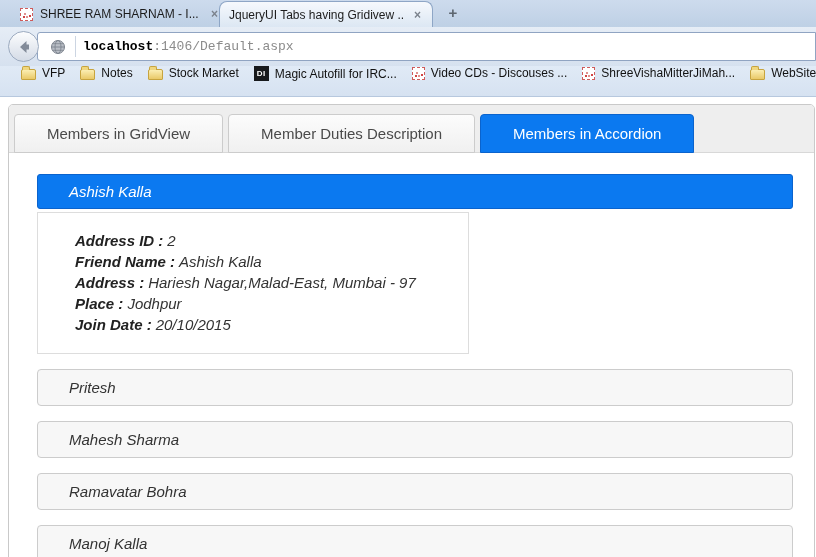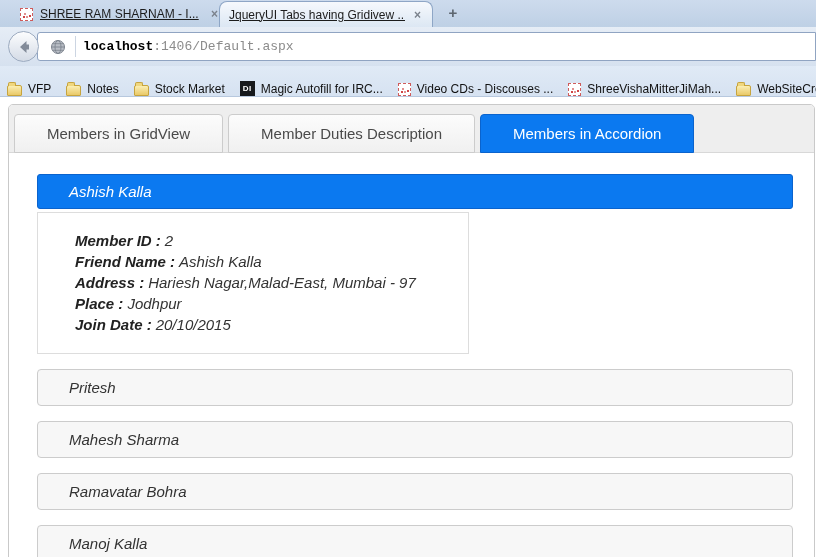--- a/index.html
+++ b/index.html
@@ -9,21 +9,21 @@
 
   
   .tabbar { position:absolute; top:0; left:0; right:0; height:27px;
             background:linear-gradient(#cddbed,#bed0e5); }
   .btab { display:flex; align-items:center; font-size:12px; color:#1c1c1c; }
   .btab-inactive { position:absolute; left:20px; top:3px; width:200px; height:22px; gap:7px; }
   .btab-active { position:absolute; left:219px; top:1px; width:214px; height:26px;
                  background:linear-gradient(#f6f9fd,#dce7f3);
                  border:1px solid #8ea6c6; border-bottom:none;
                  border-radius:8px 8px 0 0; padding:0 9px; gap:7px; }
-  .btab-title { white-space:nowrap; overflow:hidden; flex:1;text-decoration:underline; }
+  .btab-title { white-space:nowrap; overflow:hidden; flex:1; }
   .tab-close { color:#7b828c; font-size:12px; font-weight:bold; cursor:default; padding:0 2px; }
   .favicon-broken { width:13px; height:13px; background:#fff; border:1px dashed #cf5b5b; position:relative; flex:0 0 auto; }
   .favicon-broken::after { content:""; position:absolute; left:2px; bottom:2px; width:2px; height:2px;
                            background:#d04545; box-shadow:3px 0 0 #e09090, 6px -1px 0 #d04545, 1px -3px 0 #e09090; }
   .newtab-btn { position:absolute; left:443px; top:5px; width:20px; height:17px;
                 font-size:15px; color:#5d6670; text-align:center; line-height:16px; font-weight:bold; }
 
   
   .navbar { position:absolute; top:27px; left:0; right:0; height:39px;
             background:linear-gradient(#e6edf6,#d6e1ef); }
@@ -35,21 +35,21 @@
             display:flex; align-items:center; padding-left:12px; z-index:1;font-family:Liberation Mono, monospace; }
   .globe { width:16px; height:16px; flex:0 0 auto; }
   .url-sep { width:1px; height:21px; background:#ccd5e2; margin:0 7px 0 9px; }
   .url-text { font-size:13px; white-space:nowrap; }
   .url-domain { color:#000; font-weight:bold; }
   .url-path { color:#8b8b8b; }
 
   
   .bookmarksbar { position:absolute; top:66px; left:0; right:0; height:31px;
                   background:linear-gradient(#e0eaf6,#d6e2f1); border-bottom:1px solid #b7c8de;
-                  display:flex; align-items:flex-end; padding-left:7px; }
+                  display:flex; align-items:flex-start; padding-left:21px; }
   .bm-item { display:flex; align-items:center; gap:6px; margin-right:15px;
              font-size:12px; color:#111; white-space:nowrap; }
   .bm-folder { width:15px; height:11px; margin-top:2px;
                background:linear-gradient(#fbeeb2,#e9c968); border:1px solid #c7a43e;
                border-radius:2px 2px 1px 1px; position:relative; flex:0 0 auto; }
   .bm-folder::before { content:""; position:absolute; top:-4px; left:0px; width:6px; height:3px;
                        background:#f0d77f; border:1px solid #c7a43e; border-bottom:none;
                        border-radius:2px 2px 0 0; }
   .bm-broken { width:13px; height:13px; background:#fff; border:1px dashed #cf5b5b; position:relative; flex:0 0 auto; }
   .bm-broken::after { content:""; position:absolute; left:2px; bottom:2px; width:2px; height:2px;
@@ -157,21 +157,21 @@
       <div class="tabstrip">
         <div class="ptab">Members in GridView</div>
         <div class="ptab">Member Duties Description</div>
         <div class="ptab ptab-active">Members in Accordion</div>
       </div>
       <div class="content">
         <div class="acc">
           <div class="acc-header-active">Ashish Kalla</div>
           <div class="acc-panel">
             <div class="acc-row">
-              <span class="acc-label">Member ID :</span><span class="acc-value">2</span>
+              <span class="acc-label">Address ID :</span><span class="acc-value">2</span>
             </div>
             <div class="acc-row">
               <span class="acc-label">Friend Name :</span><span class="acc-value">Ashish Kalla</span>
             </div>
             <div class="acc-row">
               <span class="acc-label">Address :</span><span class="acc-value">Hariesh Nagar,Malad-East, Mumbai - 97</span>
             </div>
             <div class="acc-row">
               <span class="acc-label">Place :</span><span class="acc-value">Jodhpur</span>
             </div>

